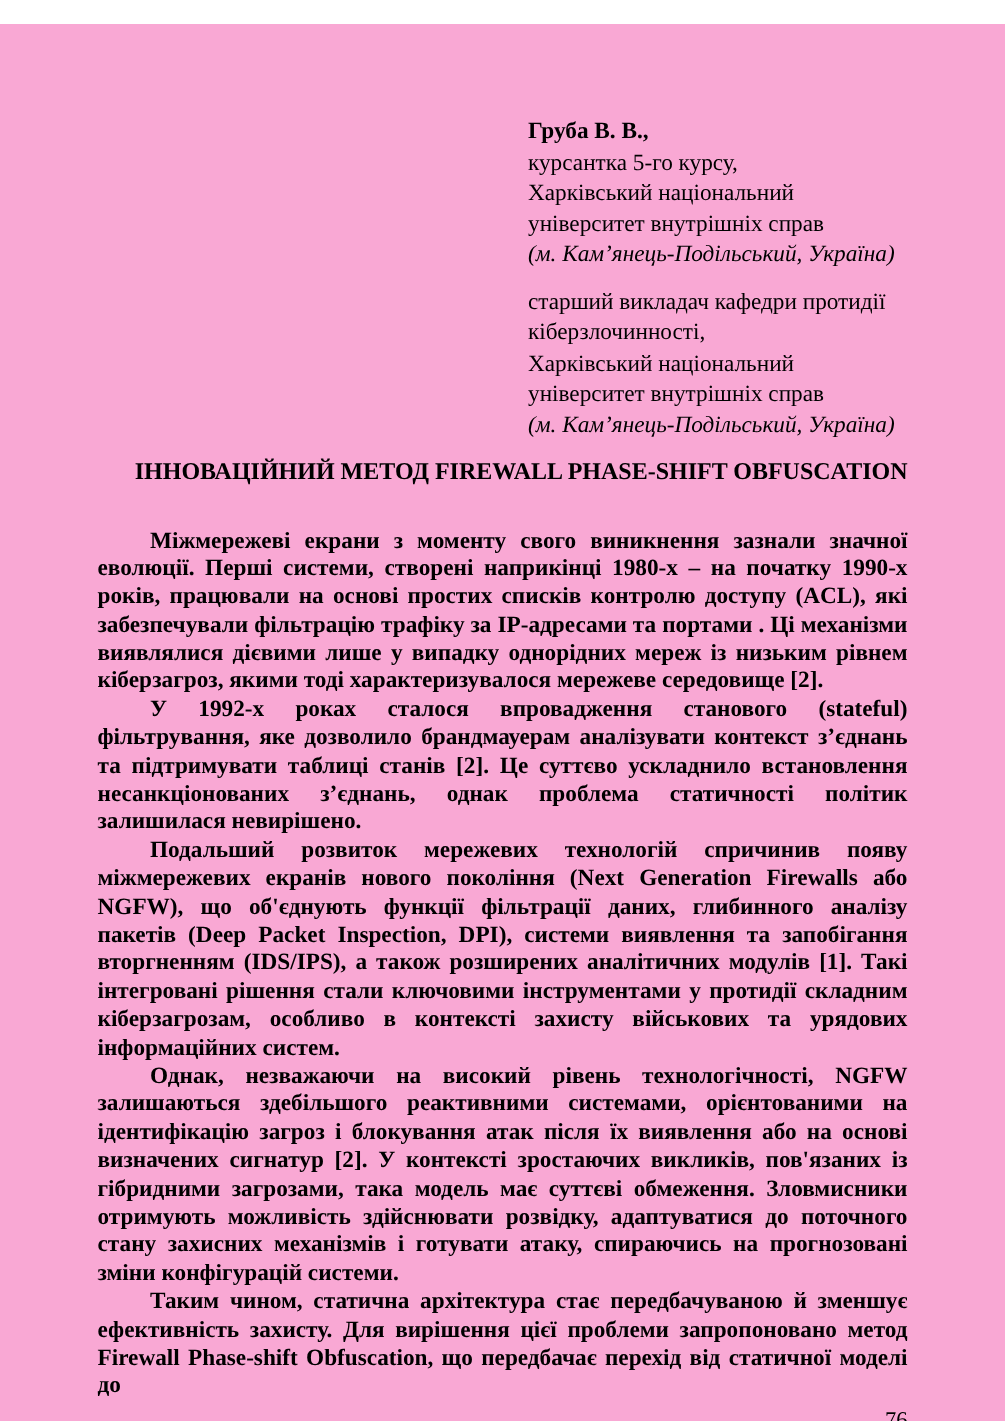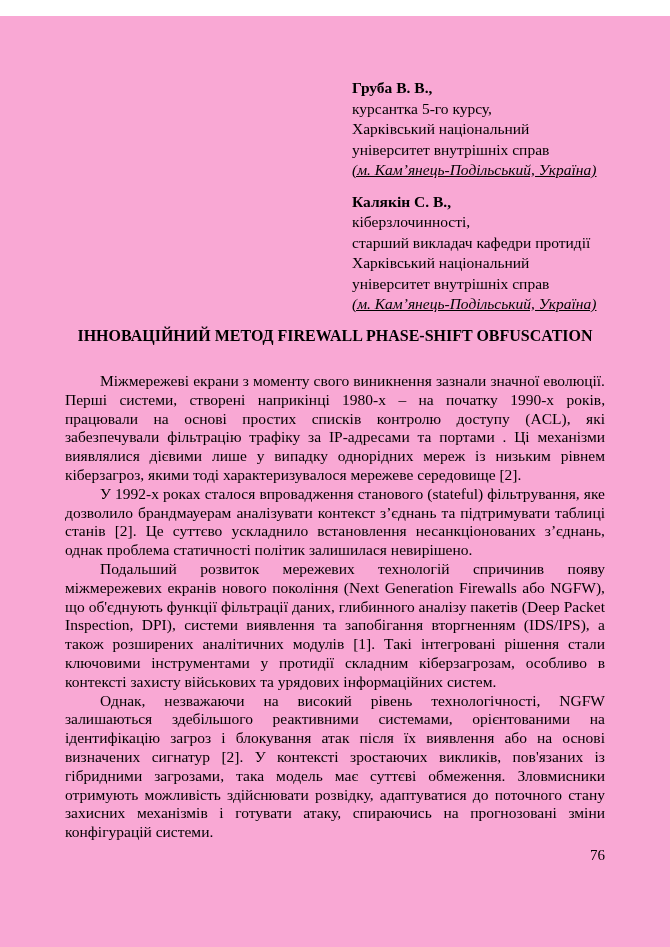--- a/index.html
+++ b/index.html
@@ -25,38 +25,38 @@
     line-height: 20.5px;
   }
   .author-block + .author-block {
     margin-top: 11px;
   }
   .author-name {
     font-weight: bold;
   }
   .author-location {
     font-style: italic;
-    text-decoration: underline;
   }
   .title {
     font-size: 16px;
     line-height: 21.5px;
     font-weight: bold;
-    text-align: center;
+    text-align: right;
     margin: 10px 0 26px 0;
   }
   .title-line {
     display: block;
   }
   .body-text p {
     margin: 0;
     font-size: 15.5px;
     line-height: 18.8px;
     text-align: justify;
     text-indent: 35px;
+    font-weight: bold;
   }
   .page-number {
     text-align: right;
     font-size: 15px;
     line-height: 19px;
     margin-top: 4px;
   }
 </style>
 </head>
 <body>
@@ -65,35 +65,35 @@
 
   <section class="authors">
     <div class="author-block">
       <div class="author-name">Груба В. В.,</div>
       <div class="author-line">курсантка 5-го курсу,</div>
       <div class="author-line">Харківський національний</div>
       <div class="author-line">університет внутрішніх справ</div>
       <div class="author-location">(м. Кам’янець-Подільський, Україна)</div>
     </div>
     <div class="author-block">
-      <div class="author-name">Калякін С. В.,</div>
+      <div class="author-line">старший викладач кафедри протидії</div>
       <div class="author-line">кіберзлочинності,</div>
-      <div class="author-line">старший викладач кафедри протидії</div>
       <div class="author-line">Харківський національний</div>
       <div class="author-line">університет внутрішніх справ</div>
       <div class="author-location">(м. Кам’янець-Подільський, Україна)</div>
     </div>
   </section>
 
   <h1 class="title">
     <span class="title-line">ІННОВАЦІЙНИЙ МЕТОД FIREWALL PHASE-SHIFT OBFUSCATION</span>
   </h1>
 
   <section class="body-text">
     <p>Міжмережеві екрани з моменту свого виникнення зазнали значної еволюції. Перші системи, створені наприкінці 1980-х – на початку 1990-х років, працювали на основі простих списків контролю доступу (ACL), які забезпечували фільтрацію трафіку за IP-адресами та портами . Ці механізми виявлялися дієвими лише у випадку однорідних мереж із низьким рівнем кіберзагроз, якими тоді характеризувалося мережеве середовище [2].</p>
     <p>У 1992-х роках сталося впровадження станового (stateful) фільтрування, яке дозволило брандмауерам аналізувати контекст з’єднань та підтримувати таблиці станів [2]. Це суттєво ускладнило встановлення несанкціонованих з’єднань, однак проблема статичності політик залишилася невирішено.</p>
     <p>Подальший розвиток мережевих технологій спричинив появу міжмережевих екранів нового покоління (Next Generation Firewalls або NGFW), що об'єднують функції фільтрації даних, глибинного аналізу пакетів (Deep Packet Inspection, DPI), системи виявлення та запобігання вторгненням (IDS/IPS), а також розширених аналітичних модулів [1]. Такі інтегровані рішення стали ключовими інструментами у протидії складним кіберзагрозам, особливо в контексті захисту військових та урядових інформаційних систем.</p>
     <p>Однак, незважаючи на високий рівень технологічності, NGFW залишаються здебільшого реактивними системами, орієнтованими на ідентифікацію загроз і блокування атак після їх виявлення або на основі визначених сигнатур [2]. У контексті зростаючих викликів, пов'язаних із гібридними загрозами, така модель має суттєві обмеження. Зловмисники отримують можливість здійснювати розвідку, адаптуватися до поточного стану захисних механізмів і готувати атаку, спираючись на прогнозовані зміни конфігурацій системи.</p>
+    <p>Таким чином, статична архітектура стає передбачуваною й зменшує ефективність захисту. Для вирішення цієї проблеми запропоновано метод Firewall Phase-shift Obfuscation, що передбачає перехід від статичної моделі до</p>
   </section>
 
   <footer class="page-number">76</footer>
 
 </div>
 
 </body></html>

